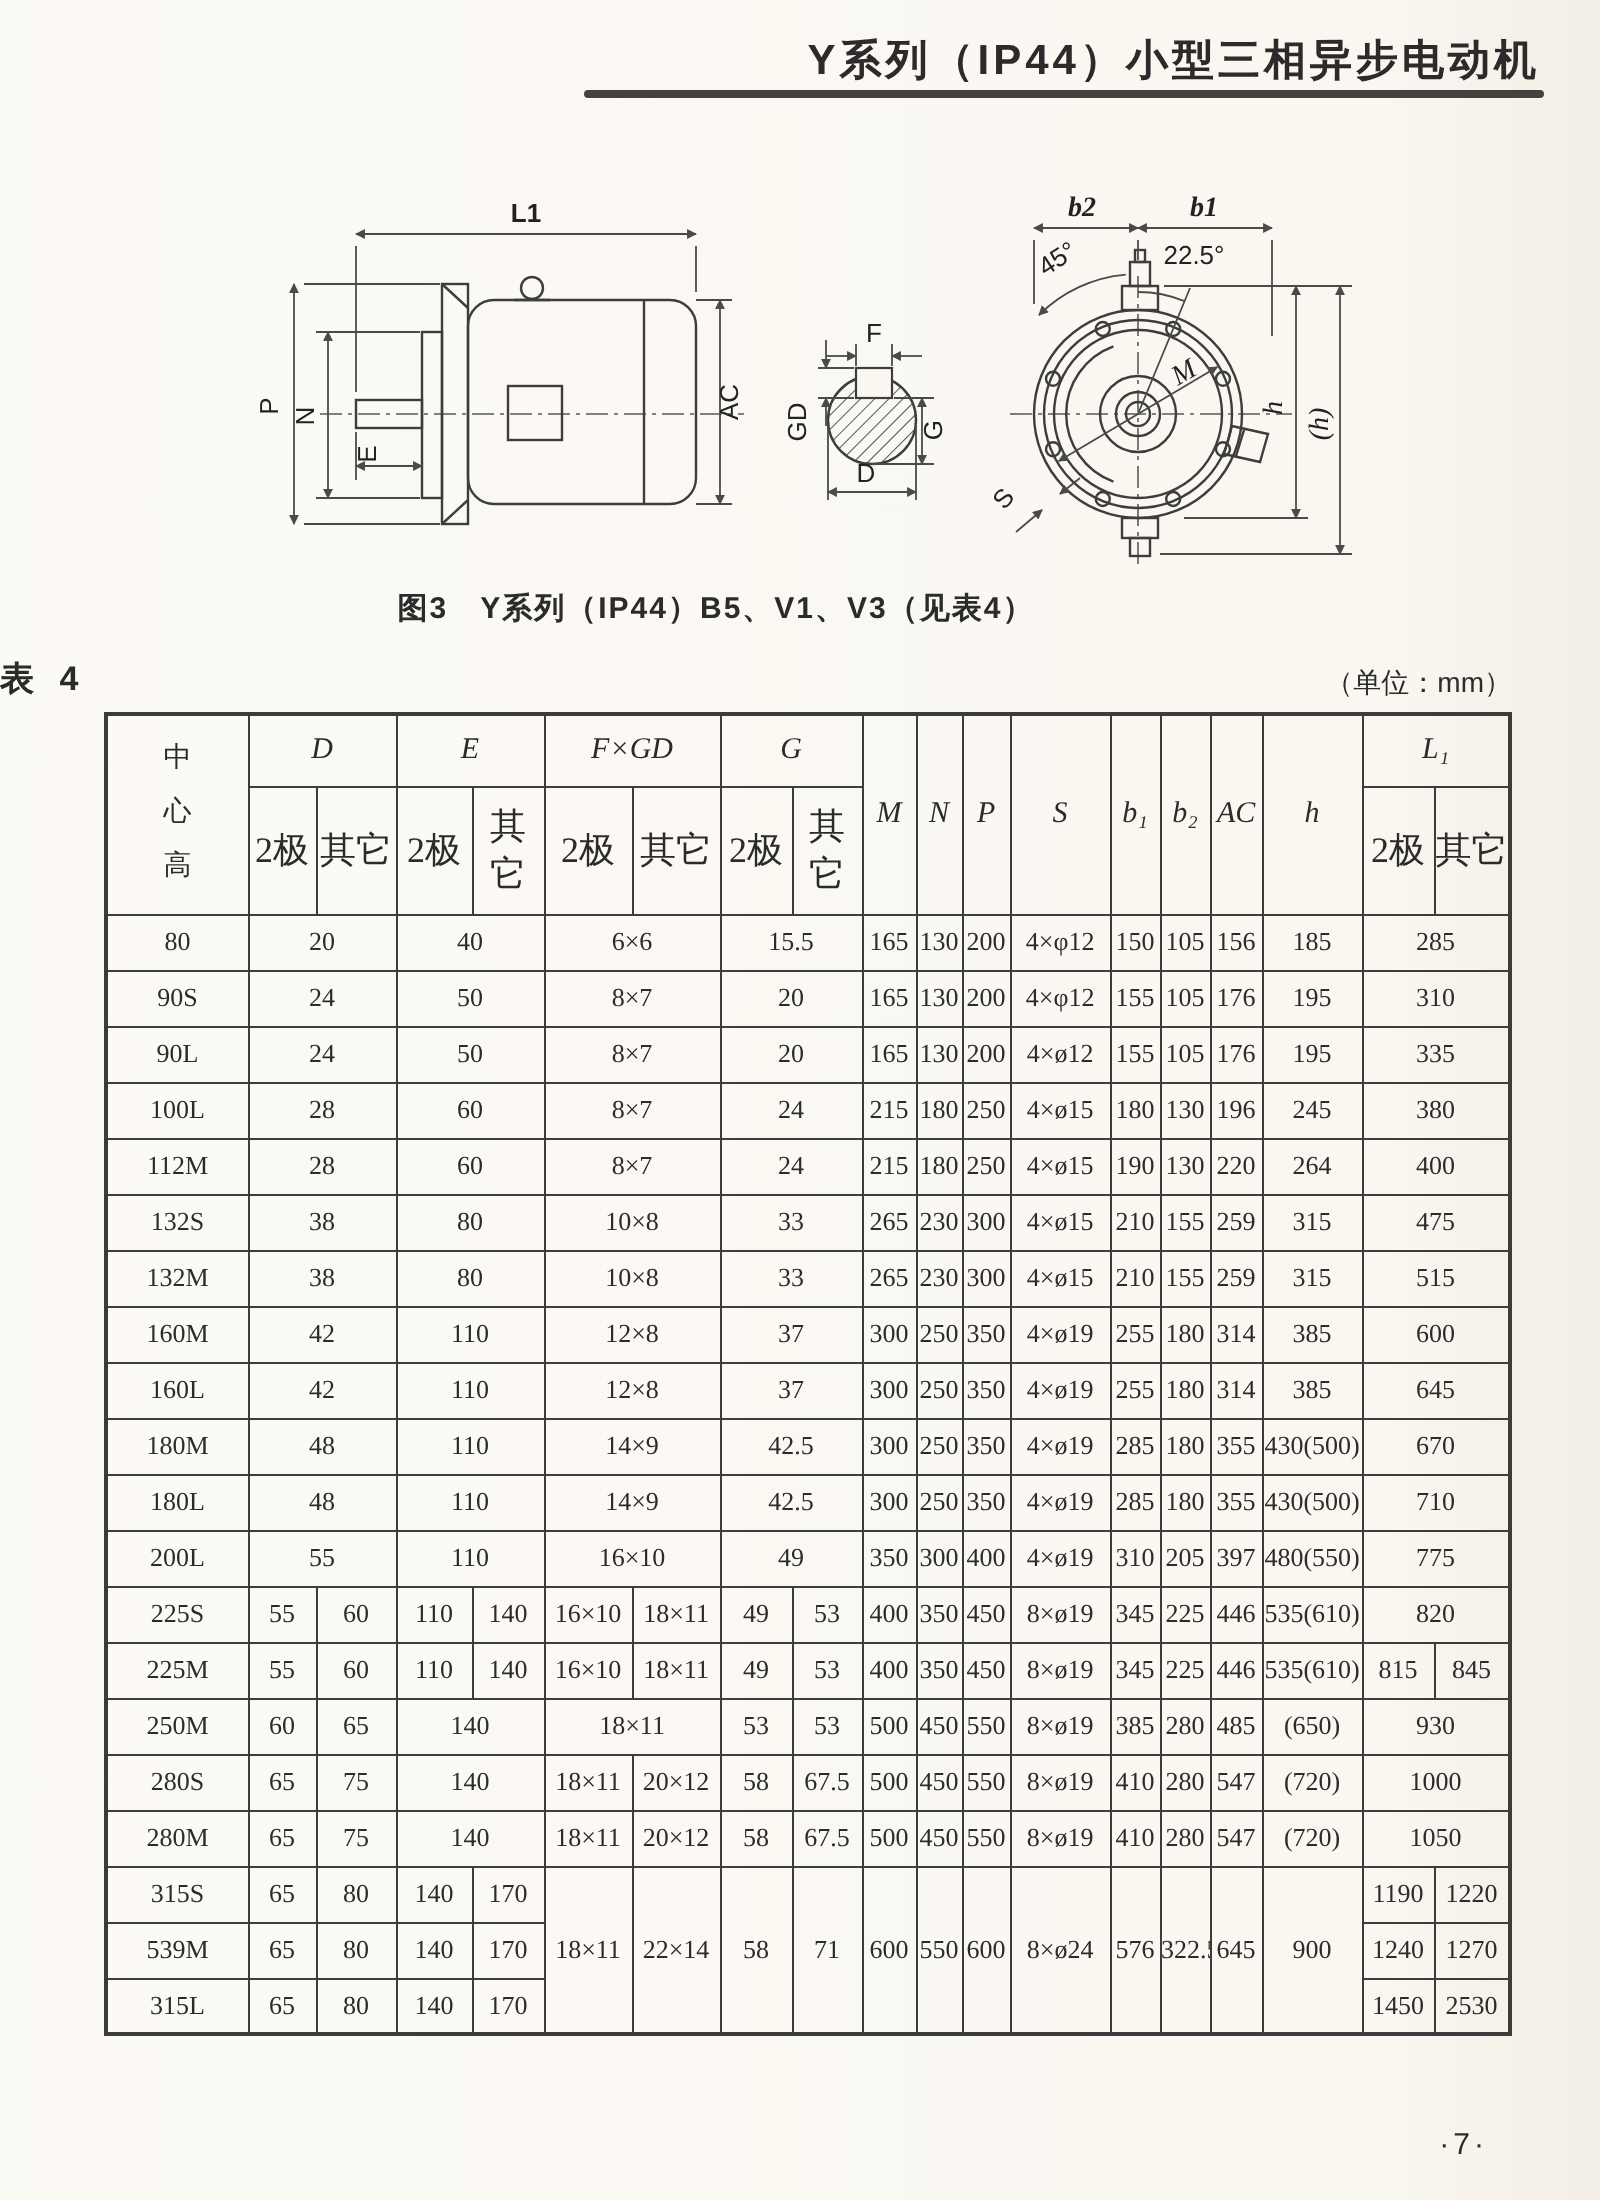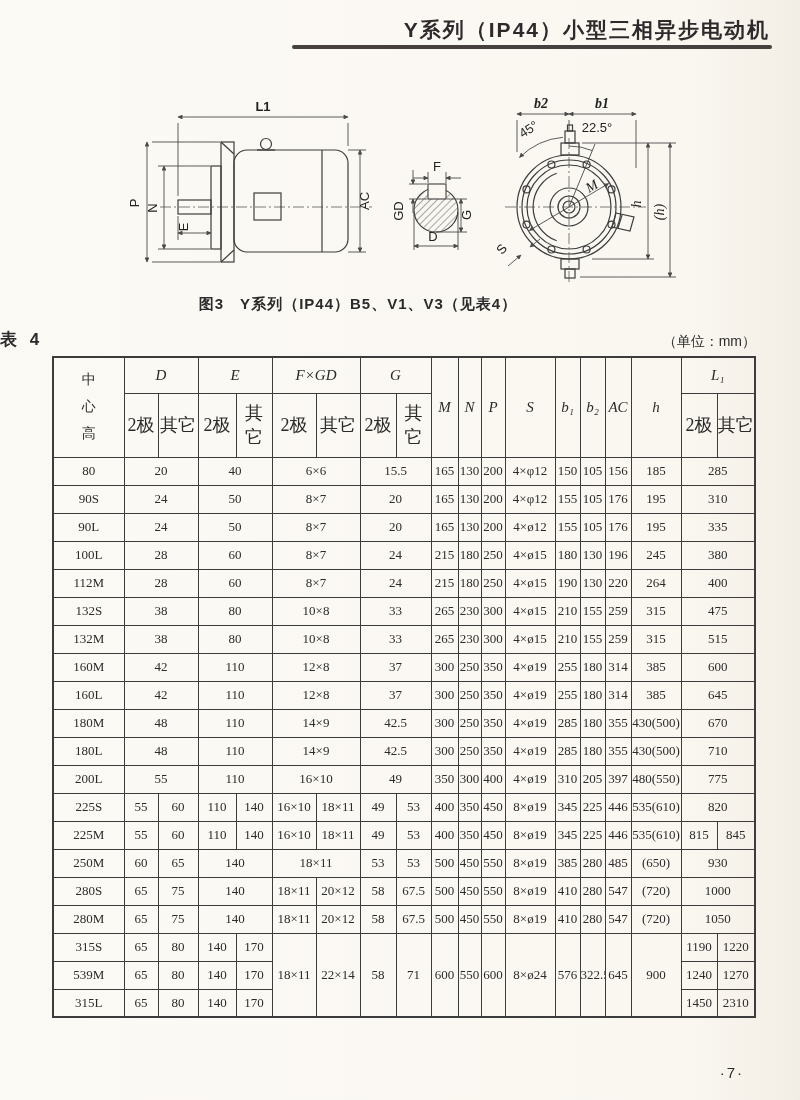--- a/index.html
+++ b/index.html
@@ -560,20 +560,20 @@
             <td>1240</td>
             <td>1270</td>
           </tr>
           <tr>
             <td class="rl">315L</td>
             <td>65</td>
             <td>80</td>
             <td>140</td>
             <td>170</td>
             <td>1450</td>
-            <td>2310</td>
+            <td>2530</td>
           </tr>
         </tbody>
     </table>
   </div>
 
   <div id="pageno">·7·</div>
 </div>
 
 </body></html>

